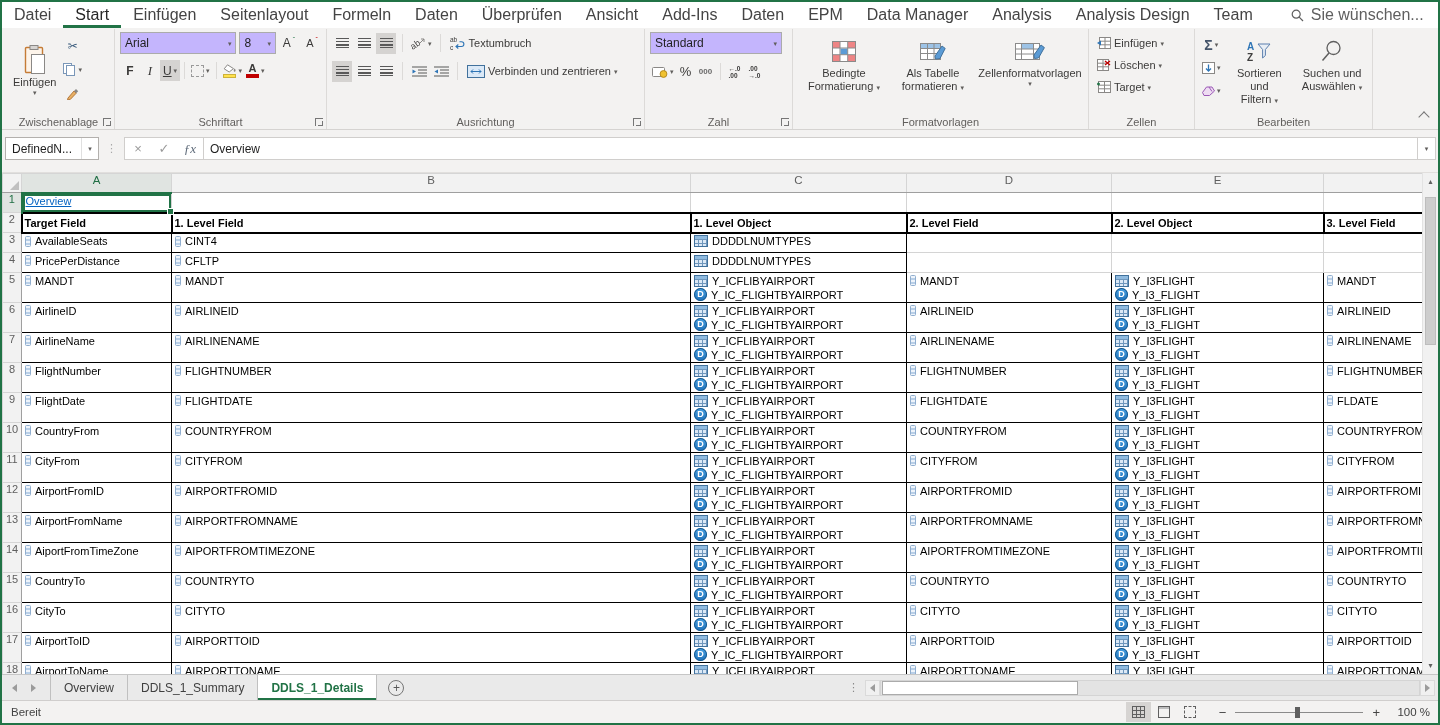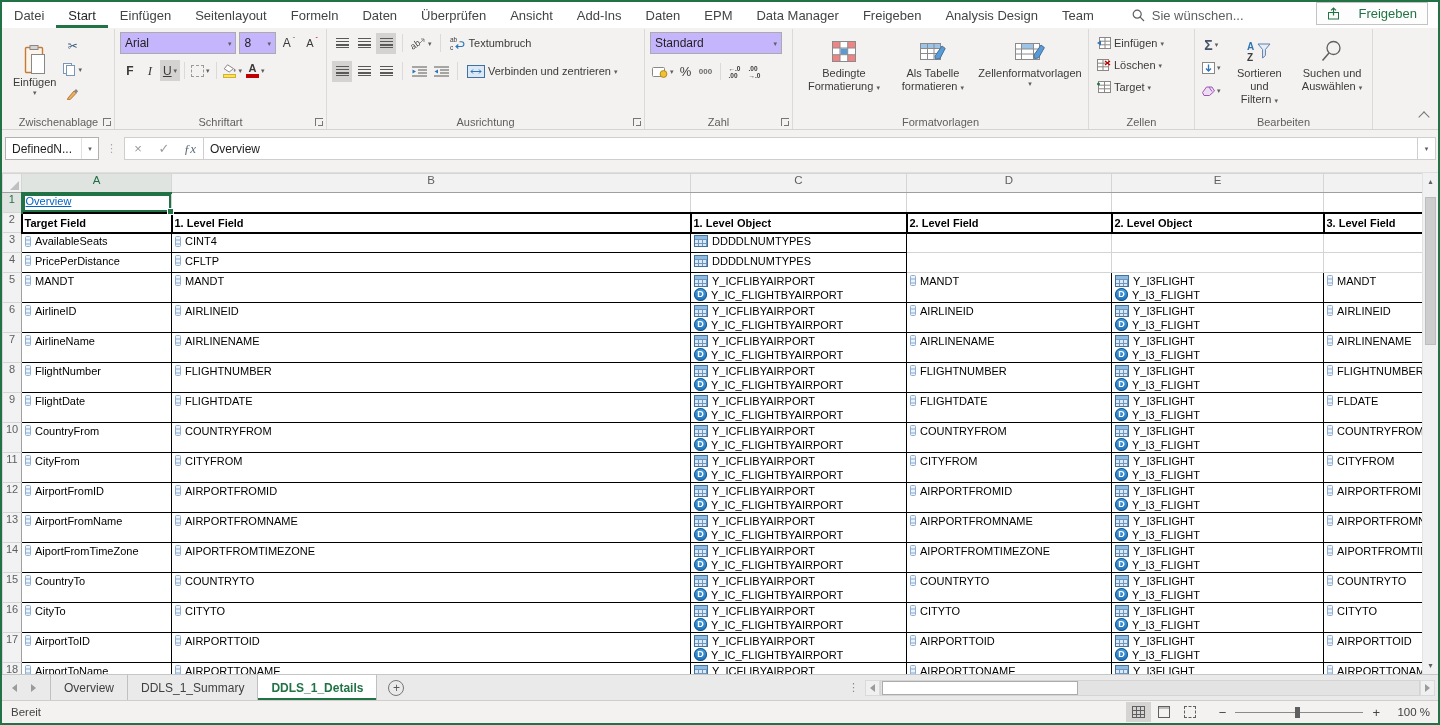--- a/index.html
+++ b/index.html
@@ -1,21 +1,21 @@
 <!DOCTYPE html>
 <html><head>
 <meta charset="utf-8">
 <style>
 *{box-sizing:border-box;margin:0;padding:0}
 html,body{width:1440px;height:725px;overflow:hidden}
 body{font-family:"Liberation Sans","DejaVu Sans",sans-serif;background:#fff}
 .window{width:1440px;height:725px;border:2px solid #217346;background:#fff;position:relative;display:flex;flex-direction:column}
 
 
-.tabrow{height:26px;display:flex;align-items:stretch;background:#fff;font-size:13px;color:#444;flex:none}
+.tabrow{height:26px;display:flex;align-items:stretch;background:#fff;font-size:16px;color:#444;flex:none}
 #rtabs{display:flex}
 .rtab{padding:0 12px;display:flex;align-items:center;white-space:nowrap;cursor:default}
 .rtab.active{box-shadow:inset 0 -3px 0 #217346;color:#262626}
 .tellme{display:flex;align-items:center;gap:7px;color:#5f5f5f;margin-left:26px;white-space:nowrap}
 .share-btn{margin:0 10px 3px 60px;border:1px solid #c3c3c3;background:#fdfdfd;display:flex;align-items:center;gap:18px;padding:0 10px;color:#217346;white-space:nowrap}
 .spacer{flex:1}
 
 
 .ribbon{height:102px;background:#f3f2f1;border-bottom:1px solid #d5d3d1;display:flex;padding:1px 0 0 1px;position:relative;flex:none;color:#3b3a39}
 .rgroup{position:relative;border-right:1px solid #dcdad8;padding:3px 4px 15px 5px;flex:none}
@@ -126,21 +126,21 @@
         <div class="rtab">Einfügen</div>
         <div class="rtab">Seitenlayout</div>
         <div class="rtab">Formeln</div>
         <div class="rtab">Daten</div>
         <div class="rtab">Überprüfen</div>
         <div class="rtab">Ansicht</div>
         <div class="rtab">Add-Ins</div>
         <div class="rtab">Daten</div>
         <div class="rtab">EPM</div>
         <div class="rtab">Data Manager</div>
-        <div class="rtab">Freigeben</div>
+        <div class="rtab">Analysis</div>
         <div class="rtab">Analysis Design</div>
         <div class="rtab">Team</div>
       </div>
     <div class="tellme">
       <span>
         <svg width="13" height="13" viewBox="0 0 13 13">
             <circle cx="5.2" cy="5.2" r="4" fill="none" stroke="#5f5f5f" stroke-width="1.2"></circle>
             <path d="M8.2 8.2 L12 12" stroke="#5f5f5f" stroke-width="1.2"></path>
           </svg>
       </span>

